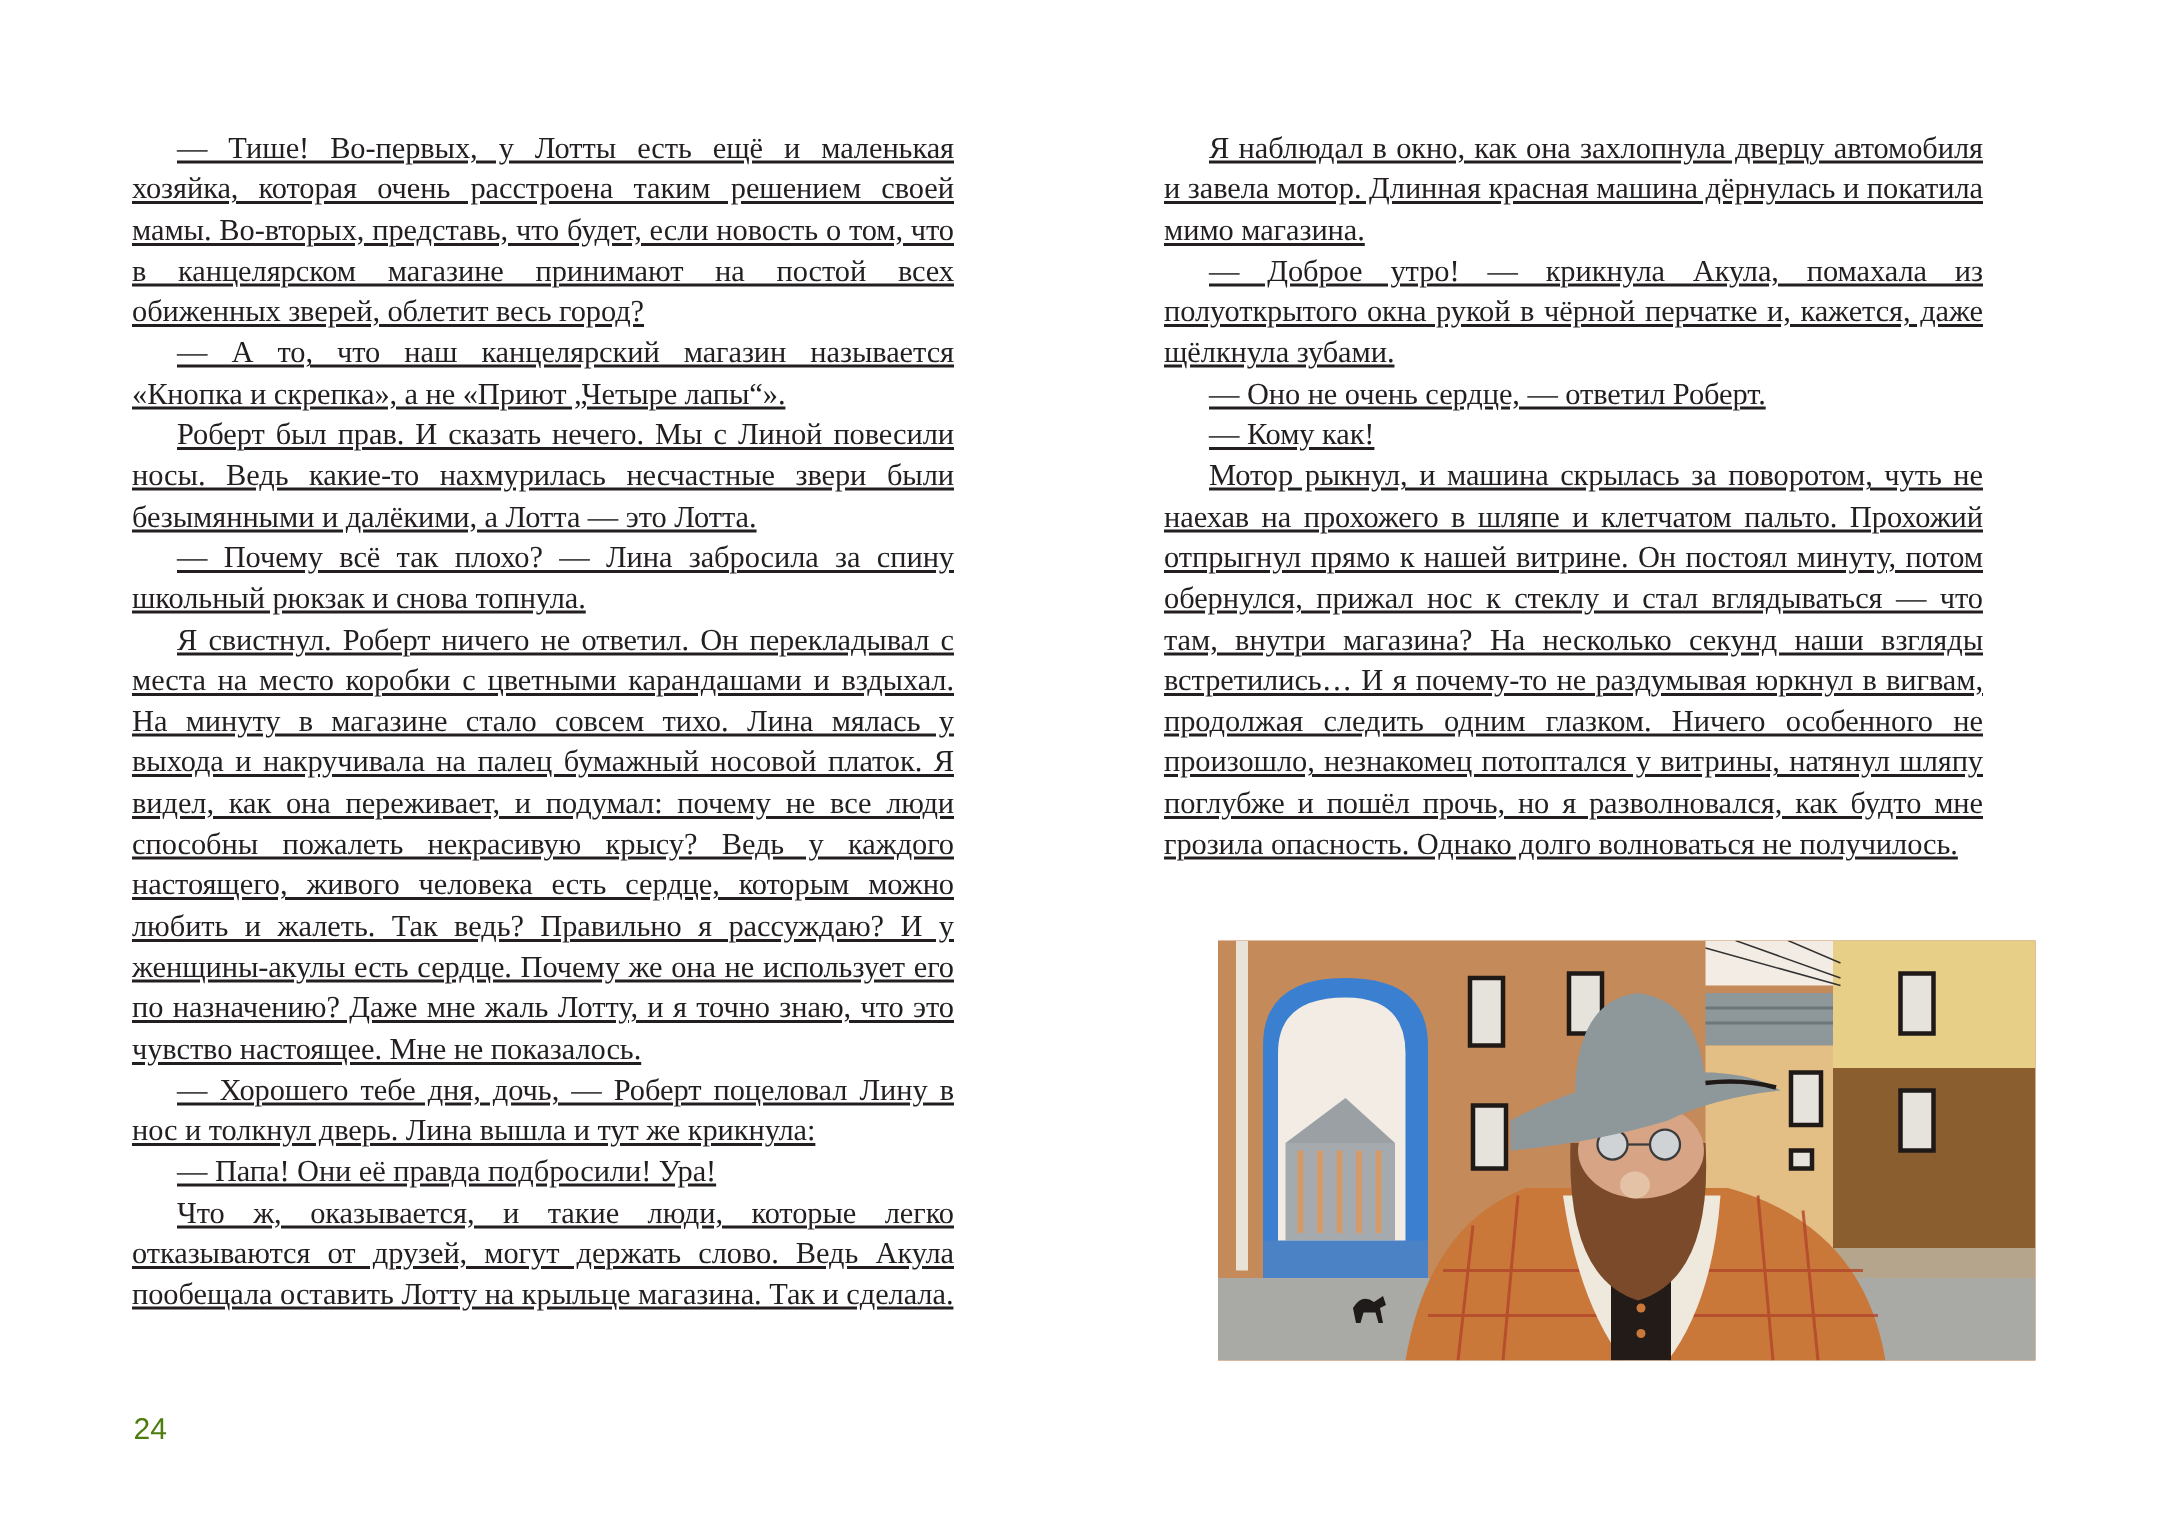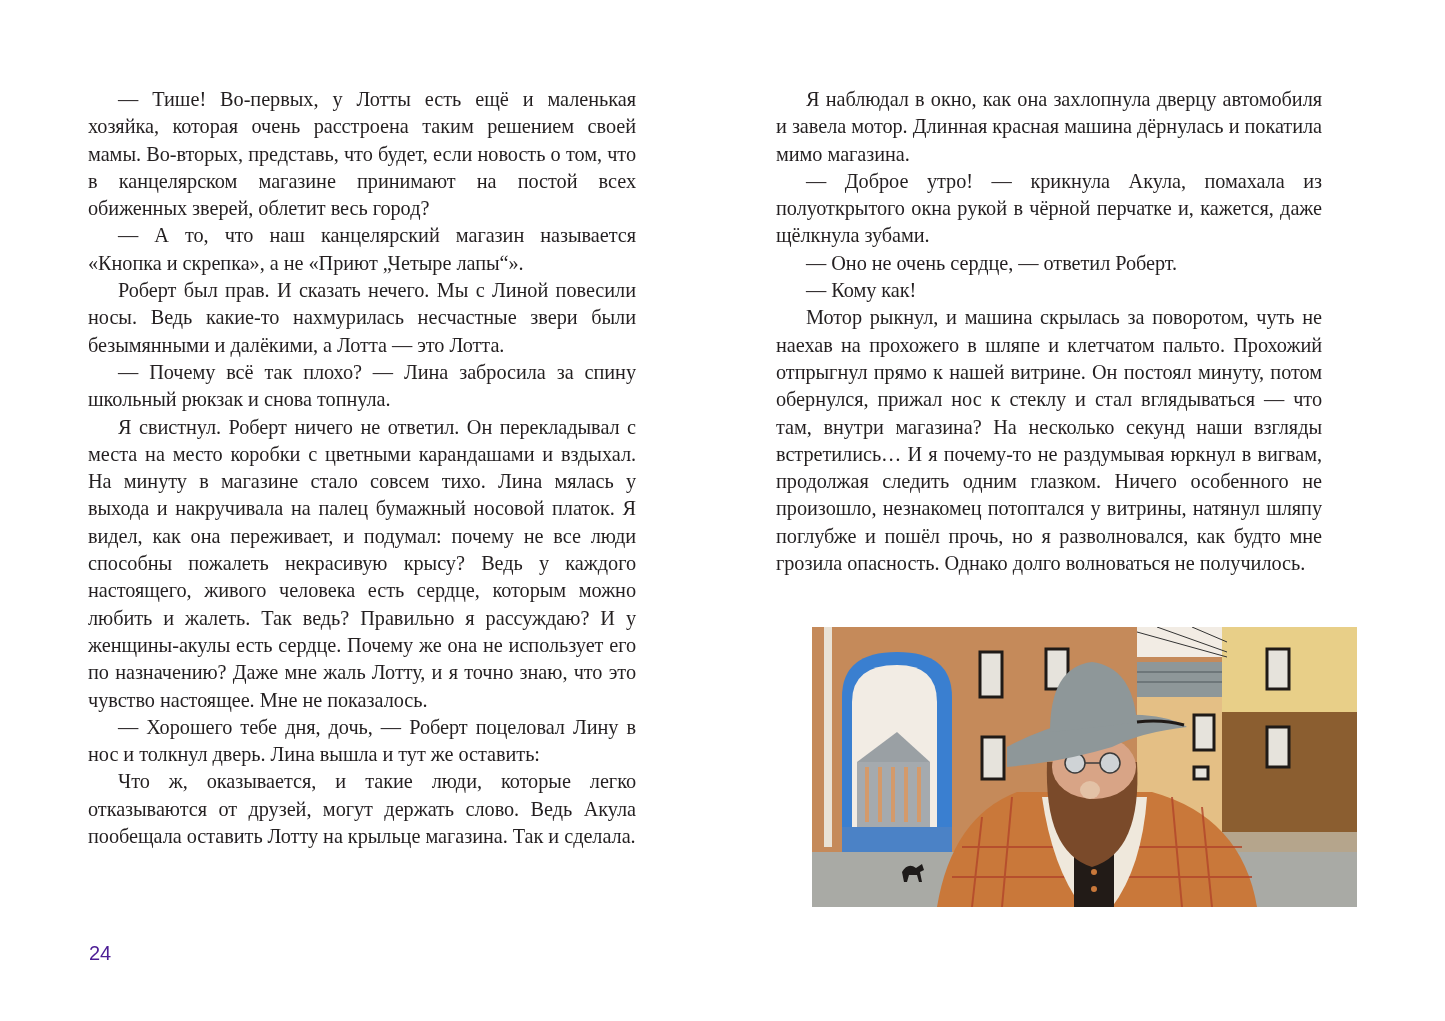--- a/index.html
+++ b/index.html
@@ -1,41 +1,42 @@
 <!DOCTYPE html>
 <html><head>
   <meta charset="utf-8">
   <style>
     html, body { margin: 0; padding: 0; background: #ffffff; }
     body { width: 1445px; height: 1021px; position: relative; overflow: hidden;
            font-family: "Liberation Serif", "DejaVu Serif", serif; color: #231f20; }
     .spread { position: absolute; inset: 0; }
-    .page { position: absolute; top: 86px; width: 548px; }
+    .page { position: absolute; top: 86px; width: 548px; text-decoration: underline; }
     .page.left { left: 88px; }
     .page.right { left: 776px; width: 546px; }
     .para { font-size: 20.3px; line-height: 27.3px; text-align: justify; text-align-last: left;
             margin: 0; text-indent: 30px; letter-spacing: -0.05px; hyphens: manual; }
     .page-number { position: absolute; left: 89px; top: 942px; font-size: 20px;
-                   color: #4c1d95; font-family: "Liberation Sans", "DejaVu Sans", sans-serif; }
+                   color: #4d7c0f; font-family: "Liberation Sans", "DejaVu Sans", sans-serif; }
     .illustration { position: absolute; left: 812px; top: 627px; width: 545px; height: 280px;
                     overflow: hidden; background: #c58a5a; }
     .illustration svg { display: block; width: 100%; height: 100%; }
   </style>
 </head>
 <body>
 
 <div class="spread">
 
   <div class="page left">
     <p class="para">— Тише! Во-первых, у Лотты есть ещё и маленькая хозяйка, которая очень расстроена таким решением своей мамы. Во-вторых, представь, что будет, если новость о том, что в канцелярском магазине принимают на постой всех обиженных зверей, облетит весь город?</p>
     <p class="para">— А то, что наш канцелярский магазин называется «Кнопка и скрепка», а не «Приют „Четыре лапы“».</p>
     <p class="para">Роберт был прав. И сказать нечего. Мы с Линой повесили носы. Ведь какие-то нахмурилась несчастные звери были безымянными и далёкими, а Лотта — это Лотта.</p>
     <p class="para">— Почему всё так плохо? — Лина забросила за спину школьный рюкзак и снова топнула.</p>
     <p class="para">Я свистнул. Роберт ничего не ответил. Он перекладывал с места на место коробки с цветными карандашами и вздыхал. На минуту в магазине стало совсем тихо. Лина мялась у выхода и накручивала на палец бумажный носовой платок. Я видел, как она переживает, и подумал: почему не все люди способны пожалеть некрасивую крысу? Ведь у каждого настоящего, живого человека есть сердце, которым можно любить и жалеть. Так ведь? Правильно я рассуждаю? И у женщины-акулы есть сердце. Почему же она не использует его по назначению? Даже мне жаль Лотту, и я точно знаю, что это чувство настоящее. Мне не показалось.</p>
-    <p class="para">— Хорошего тебе дня, дочь, — Роберт поцеловал Лину в нос и толкнул дверь. Лина вышла и тут же оставить:</p>
+    <p class="para">— Хорошего тебе дня, дочь, — Роберт поцеловал Лину в нос и толкнул дверь. Лина вышла и тут же крикнула:</p>
+    <p class="para">— Папа! Они её правда подбросили! Ура!</p>
     <p class="para">Что ж, оказывается, и такие люди, которые легко отказываются от друзей, могут держать слово. Ведь Акула пообещала оставить Лотту на крыльце магазина. Так и сделала.</p>
   </div>
 
   <div class="page-number">24</div>
 
   <div class="page right">
     <p class="para">Я наблюдал в окно, как она захлопнула дверцу автомобиля и завела мотор. Длинная красная машина дёрнулась и покатила мимо магазина.</p>
     <p class="para">— Доброе утро! — крикнула Акула, помахала из полуоткрытого окна рукой в чёрной перчатке и, кажется, даже щёлкнула зубами.</p>
     <p class="para">— Оно не очень сердце, — ответил Роберт.</p>
     <p class="para">— Кому как!</p>

